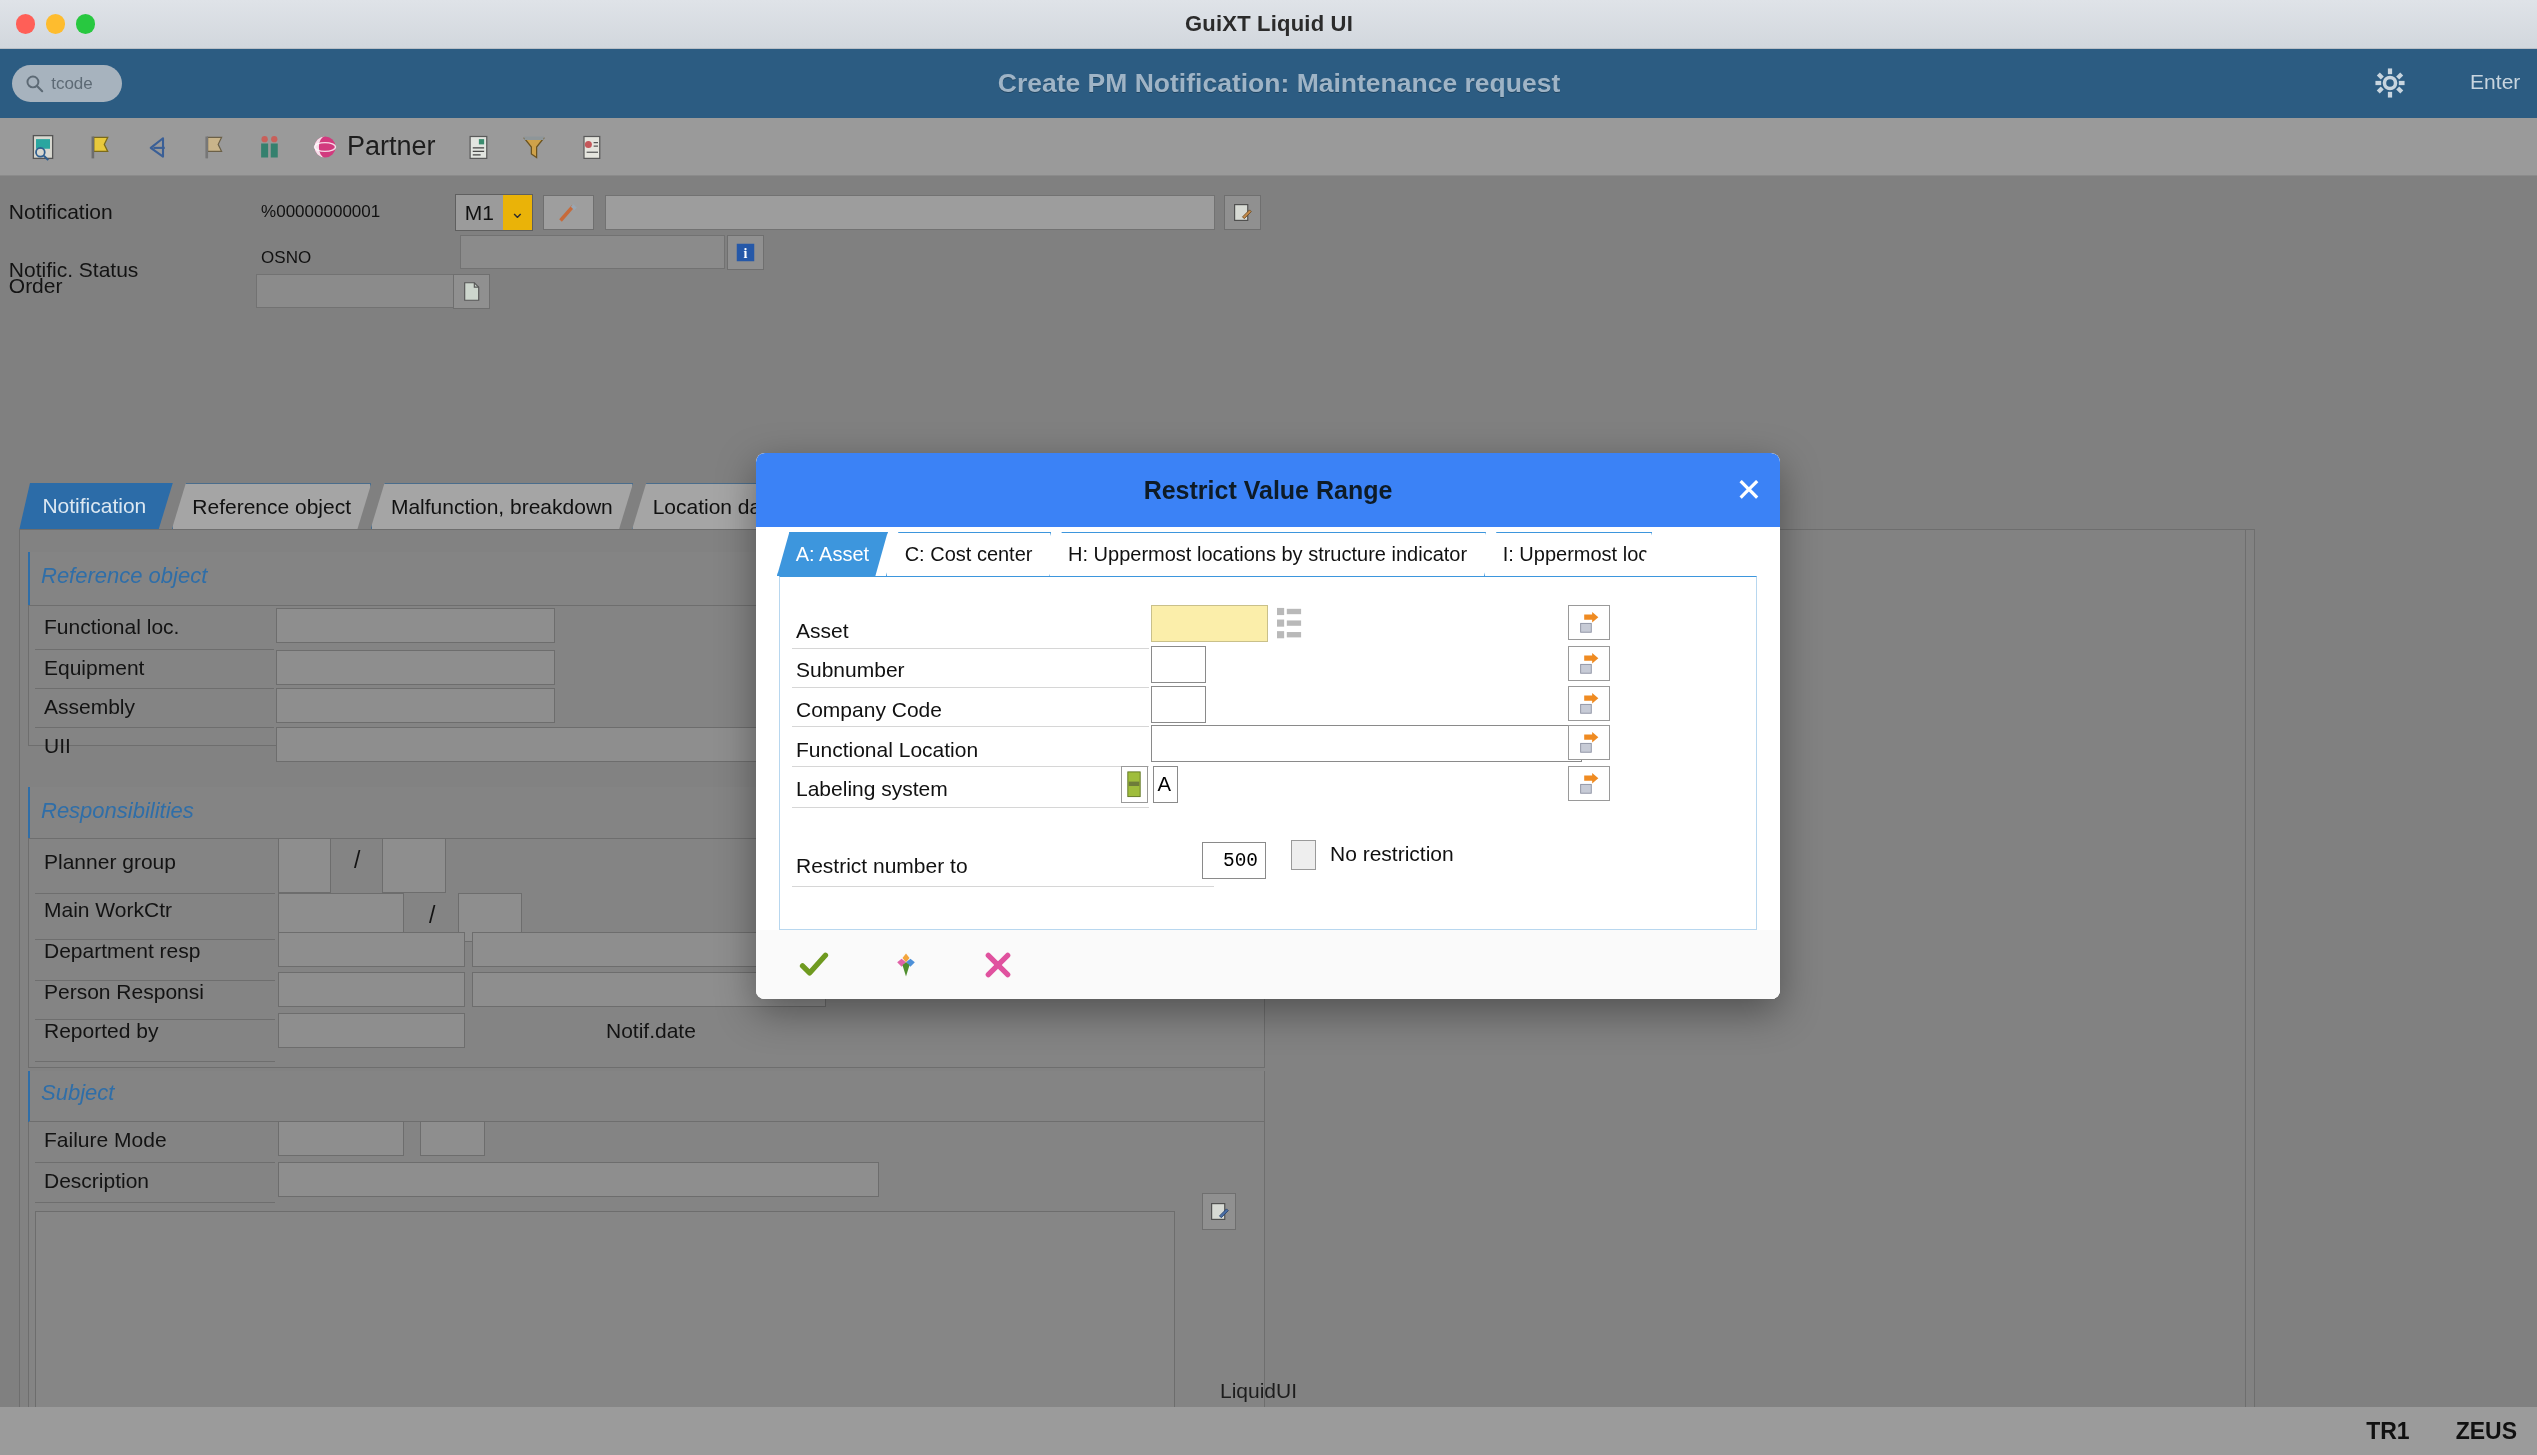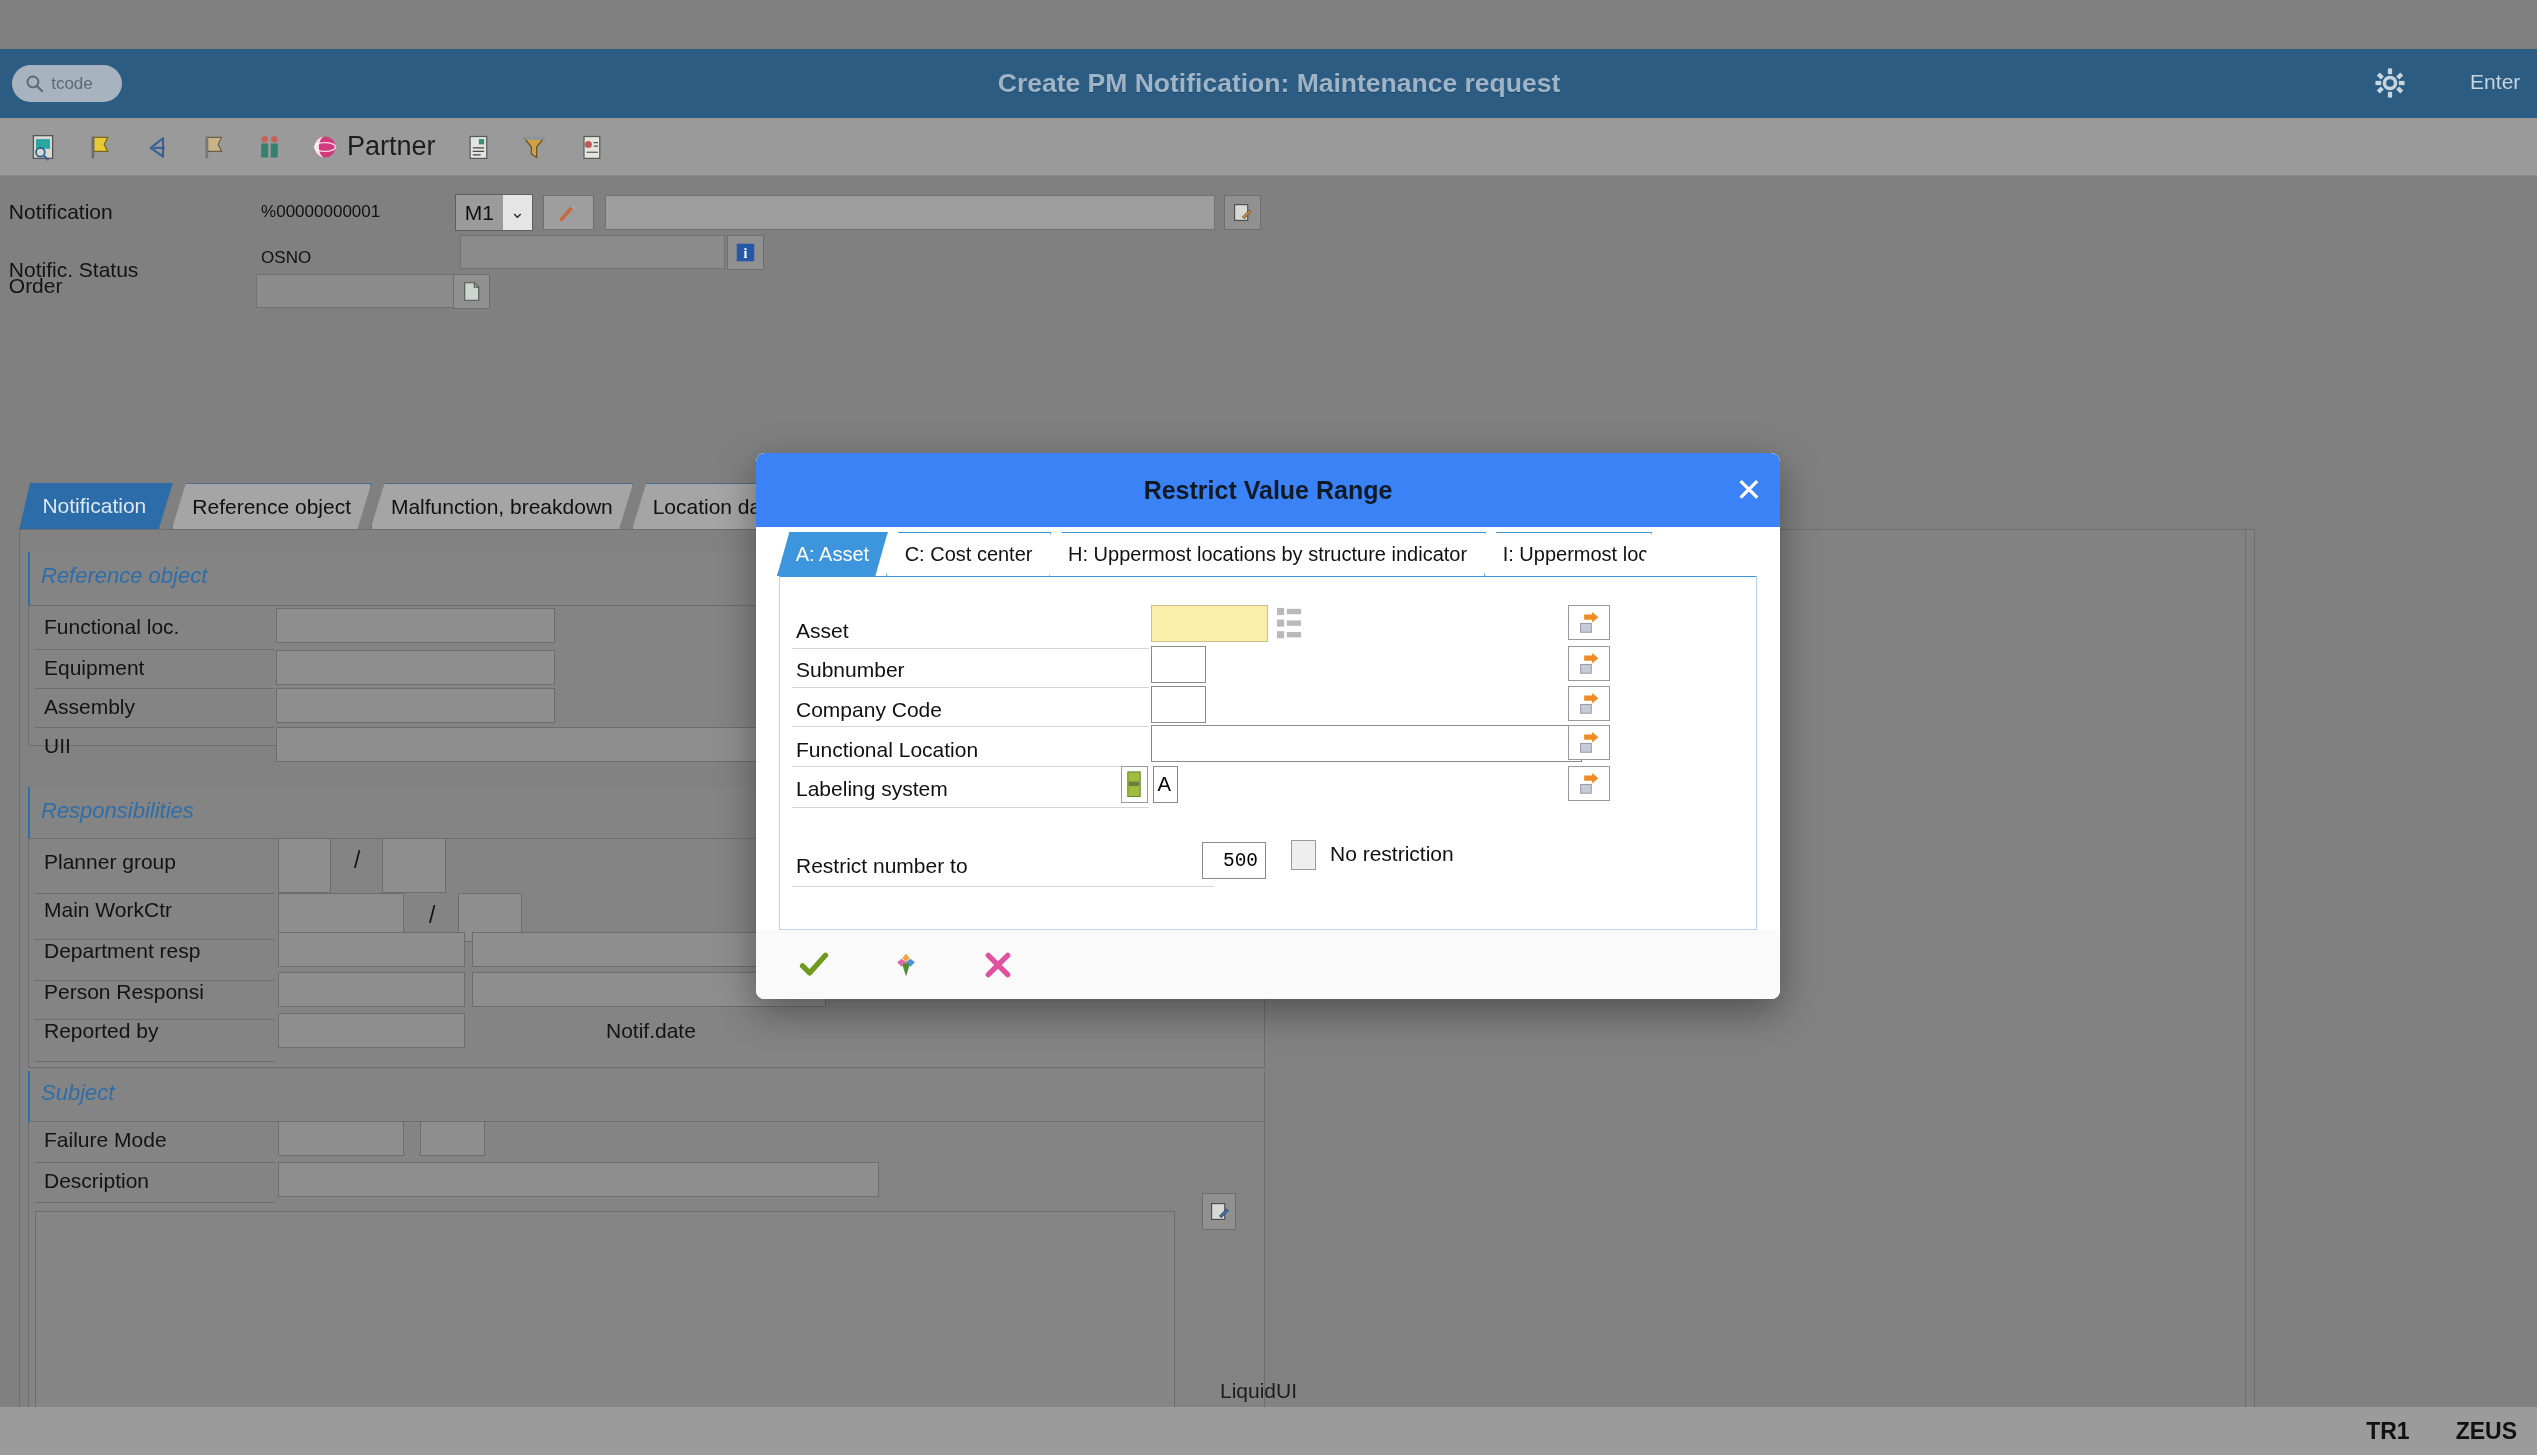--- a/index.html
+++ b/index.html
@@ -75,21 +75,21 @@
   }
   .inp.flat { background:transparent; border:none; }
   .ghost { background:#8a8a8a; border:0.9px solid #727272; }
 
   .sqbtn {
     width:37px; height:35px; background:#909090; border:0.9px solid #6f6f6f;
     display:flex;align-items:center;justify-content:center;
   }
 
   .select {
-    height:37px; background:#e5e5e5; border:0.9px solid #5f5f5f;
+    height:37px; background:#eab308; border:0.9px solid #5f5f5f;
     display:flex; align-items:center; font-size:21px; color:#111;
   }
   .select .sv { padding:0 8.8px; background:#9b9b9b; height:100%; display:flex; align-items:center; }
   .select .sa { width:32px; text-align:center; font-size:17.7px; color:#2d2d2d; }
 
   
   .tabstrip { position:absolute; left:19.4px; top:303px; height:49px; display:flex; align-items:flex-end; }
   .tab {
     position:relative; height:46px; padding:0 19.4px;
     display:flex; align-items:center; font-size:21px; color:#111;
@@ -178,20 +178,28 @@
     background:#9b9b9b; display:flex; align-items:center;
   }
   .status-right { position:absolute; right:21px; display:flex; gap:46px; font-size:23px; font-weight:bold; color:#111; }
   .liquid-lbl { position:absolute; left:1220px; bottom:53px; font-size:21px; color:#1d1d1d; }
 </style>
 </head>
 <body>
 
 <div class="app">
 
+  <div class="titlebar">
+    <div class="traffic">
+      <div class="dot red"></div>
+      <div class="dot yellow"></div>
+      <div class="dot green"></div>
+    </div>
+    <div class="wtitle">GuiXT Liquid UI</div>
+  </div>
 
   <div class="sapbar">
     <div class="tcode-box">
       <svg width="19.4" height="19.4" viewBox="0 0 22 22">
         <circle cx="9" cy="9" r="6.2" fill="none" stroke="#5d6a75" stroke-width="2.2"></circle>
         <line x1="13.6" y1="13.6" x2="19.5" y2="19.5" stroke="#5d6a75" stroke-width="2.4" stroke-linecap="round"></line>
       </svg>
       <span>tcode</span>
     </div>
     <div class="screen-title">Create PM Notification: Maintenance request</div>

